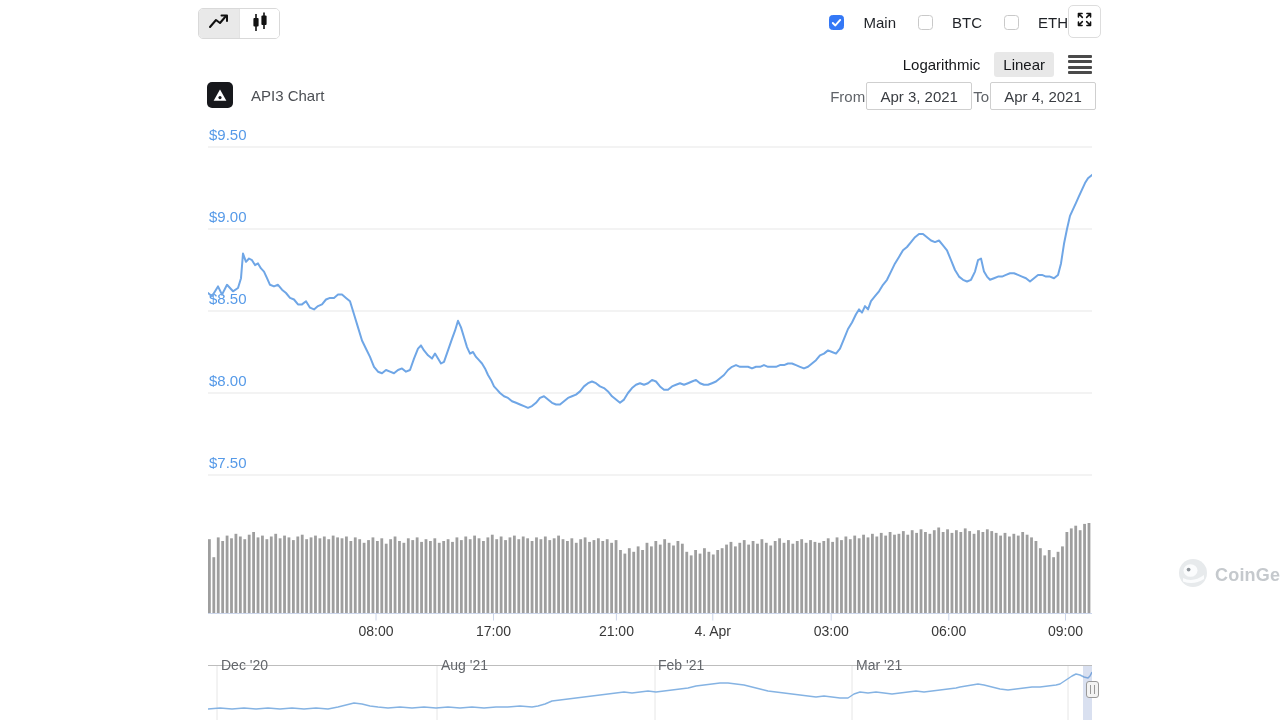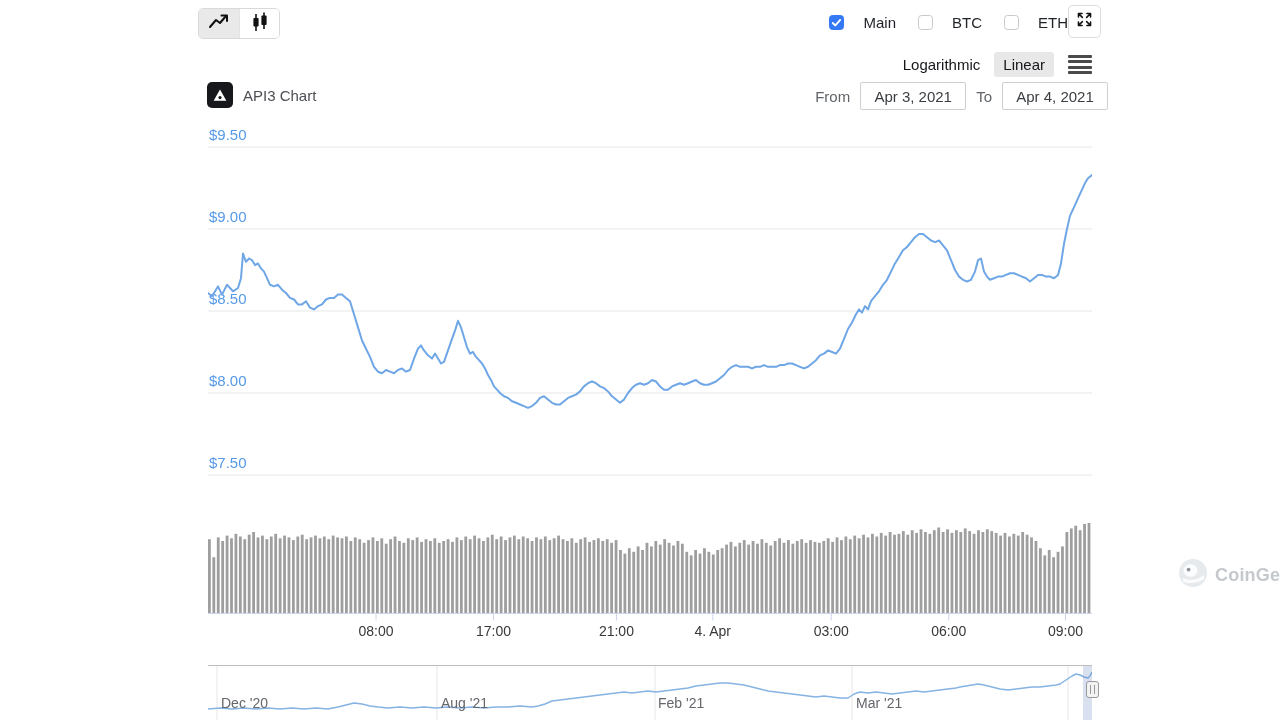--- a/index.html
+++ b/index.html
@@ -23,36 +23,36 @@
   .expand-btn { position:absolute; left:1068px; top:5px; width:33px; height:33px; border:1px solid #ddd;
     border-radius:5px; background:#fff; display:flex; align-items:center; justify-content:center; cursor:pointer; }
 
   .scale-row { position:absolute; left:0; top:52px; width:1092px; display:flex; justify-content:flex-end; align-items:center; gap:12px; }
   .scale-log { font-size:15px; color:#15171a; padding:4px 2px; cursor:pointer;text-align:center; }
   .scale-linear { font-size:15px; color:#15171a; background:#e8e8e8; border-radius:3px; padding:4px 9px; cursor:pointer; }
   .menu-btn { width:24px; height:20px; display:flex; flex-direction:column; justify-content:space-between; cursor:pointer; margin-left:2px; }
   .menu-btn i { display:block; height:3px; background:#4a4a4a; border-radius:1px; }
 
   
-  .title-row { position:absolute; left:207px; top:82px; display:flex; align-items:center; gap:10px; }
+  .title-row { position:absolute; left:207px; top:82px; display:flex; align-items:center; gap:18px; }
   .coin-logo { width:26px; height:26px; border-radius:5px; background:#17181c; display:flex; align-items:center; justify-content:center; }
   .chart-title { font-size:15px; color:#4c4f54; }
 
-  .range-row { position:absolute; left:16px; top:82px; width:1092px; display:flex; justify-content:flex-end; align-items:center; gap:10px; }
+  .range-row { position:absolute; left:4px; top:82px; width:1092px; display:flex; justify-content:flex-end; align-items:center; gap:1px; }
   .range-label { font-size:15px; color:#606469; }
   .range-input { width:106px; height:28px; border:1px solid #cfcfcf; border-radius:2px; text-align:center;
     font-size:15px; color:#3a3d42; font-family:"Liberation Sans", sans-serif; background:#fff; }
 
   
   .plot-wrap   { position:absolute; left:208px; top:125px; width:884px; height:360px; }
   .volume-wrap { position:absolute; left:208px; top:520px; width:884px; height:102px; }
   .xlabels     { position:absolute; left:208px; top:623px; width:884px; height:18px; }
   .xlabels span{ position:absolute; transform:translateX(-50%); font-size:14px; color:#383838; white-space:nowrap; }
   .nav-wrap    { position:absolute; left:208px; top:665px; width:884px; height:55px; }
-  .nav-labels  { position:absolute; left:208px; top:695px; width:884px; height:18px;text-align:right; }
+  .nav-labels  { position:absolute; left:208px; top:657px; width:884px; height:18px;text-align:right; }
   .nav-labels span { position:absolute; font-size:14px; color:#63666b; white-space:nowrap; }
 
   .nav-handle { position:absolute; left:1086px; top:681px; width:13px; height:17px; background:#f3f3f3;
     border:1px solid #999; border-radius:3px; display:flex; align-items:center; justify-content:center; gap:3px; cursor:ew-resize; }
   .nav-handle i { display:block; width:1px; height:9px; background:#999; }
 
   .watermark { position:absolute; left:970px; top:433px; display:flex; align-items:center; gap:7px; }
   .wm-text { font-size:18px; font-weight:600; color:#c5c9cd; letter-spacing:.2px; }
 </style>
 </head>

